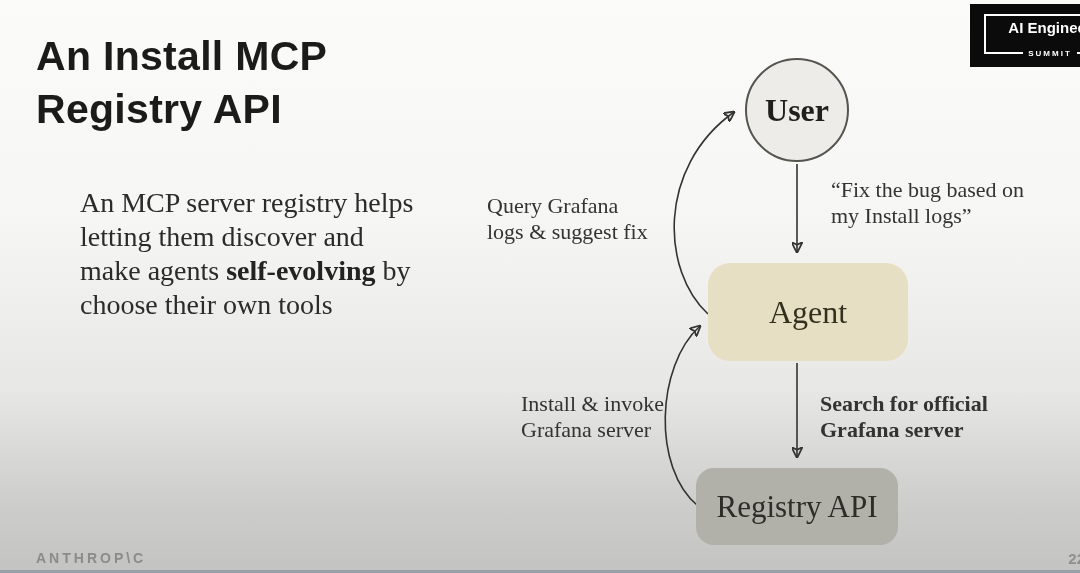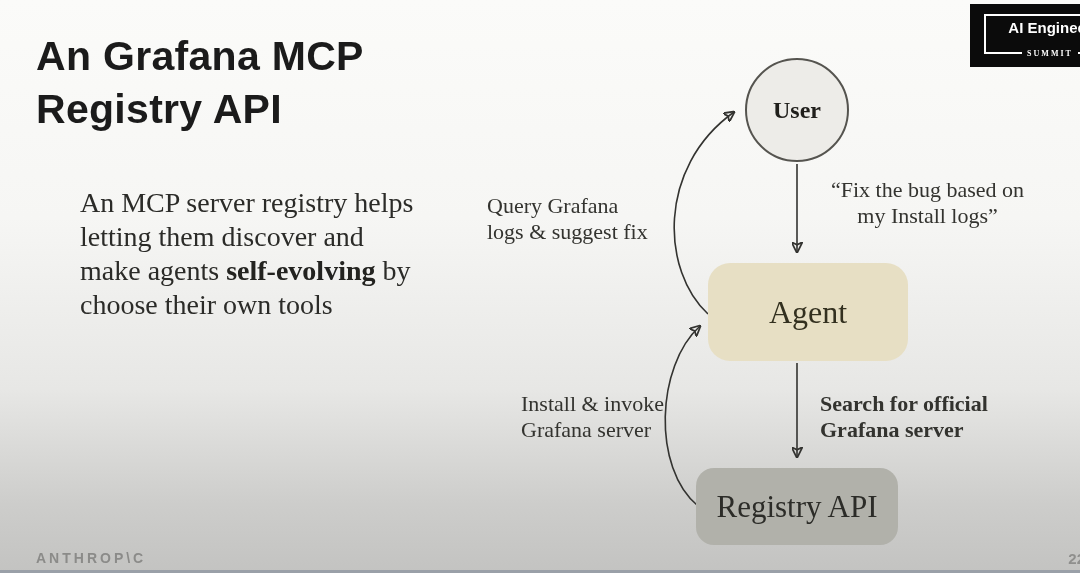--- a/index.html
+++ b/index.html
@@ -31,45 +31,45 @@
   .badge-title{
     position:absolute;left:0;right:0;top:3px;text-align:center;
     font-family:"Liberation Sans", sans-serif;font-weight:700;
     font-size:15px;color:#ffffff;white-space:nowrap;
   }
   .badge-summit{
     position:absolute;left:0;right:0;bottom:-6px;text-align:center;
     font-family:"Liberation Sans", sans-serif;font-weight:700;
     font-size:8px;letter-spacing:2px;color:#ffffff;
   }
-  .badge-summit span{background:#0b0b0b;padding:0 5px;font-family:Liberation Serif, serif;}
+  .badge-summit span{background:#0b0b0b;padding:0 5px;}
   
   .node{position:absolute;display:flex;align-items:center;justify-content:center;}
   .node-user{
     left:745px;top:58px;width:104px;height:104px;border-radius:50%;
     background:#edece8;border:2px solid #55544f;box-sizing:border-box;
-    font-size:24px;font-weight:700;color:#201f1b;
+    font-size:32px;font-weight:700;color:#201f1b;
   }
   .node-agent{
     left:708px;top:263px;width:200px;height:98px;border-radius:22px;
     background:#e7dfc4;font-size:32px;color:#33301f;
   }
   .node-registry{
     left:696px;top:468px;width:202px;height:77px;border-radius:18px;
     background:#b1b1aa;font-size:31px;color:#2c2c28;
   }
   
   .arrows{position:absolute;left:0;top:0;width:1080px;height:573px;pointer-events:none;}
   .arrows path{stroke:#333330;stroke-width:1.6;fill:none;}
   
   .edge-label{
     position:absolute;font-size:22px;line-height:26px;color:#33332f;
   }
   .lbl-query{left:487px;top:193px;text-align:left;}
-  .lbl-fix{left:831px;top:177px;text-align:center;}
+  .lbl-fix{left:831px;top:177px;text-align:left;}
   .lbl-install{left:504px;top:391px;width:152px;text-align:left;margin-left:17px;}
   .lbl-search{left:820px;top:391px;text-align:left;font-weight:bold;}
   
   .brand{
     position:absolute;left:36px;bottom:7px;
     font-family:"Liberation Sans", sans-serif;font-weight:700;
     font-size:14px;letter-spacing:3px;color:#8b8b89;
   }
   .page-number{
     position:absolute;right:-5px;bottom:6px;
@@ -79,21 +79,21 @@
   .bottom-strip{
     position:absolute;left:0;right:0;bottom:0;height:3px;background:#9aa0a8;
   }
 </style>
 </head>
 <body>
 
 <div class="slide">
 
   <div class="title">
-    <div>An Grafana MCP</div>
+    <div>An Install MCP</div>
     <div>Registry API</div>
   </div>
 
   <div class="body-text">
     <div>An MCP server registry helps</div>
     <div>letting them discover and</div>
     <div><span>make agents </span><b>self-evolving</b><span> by</span></div>
     <div>choose their own tools</div>
   </div>
 

